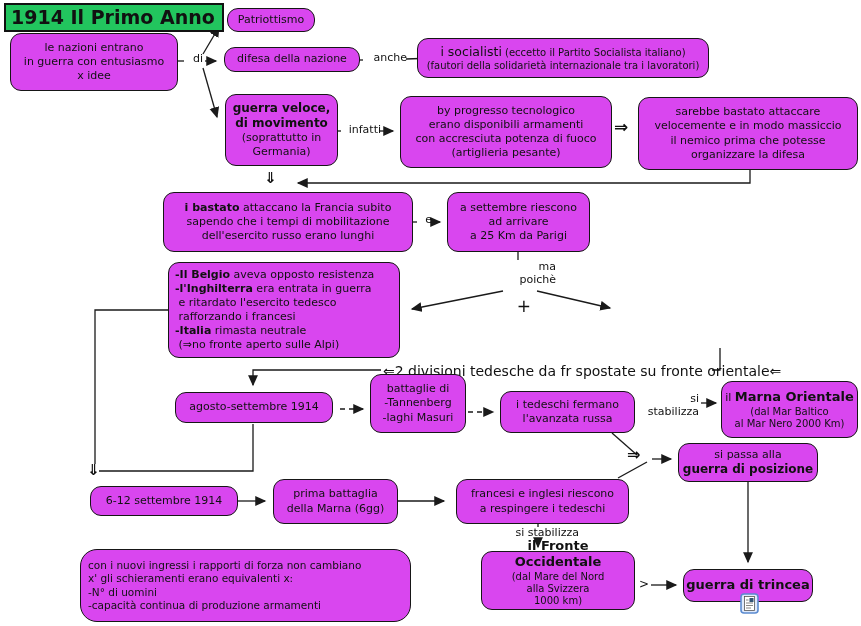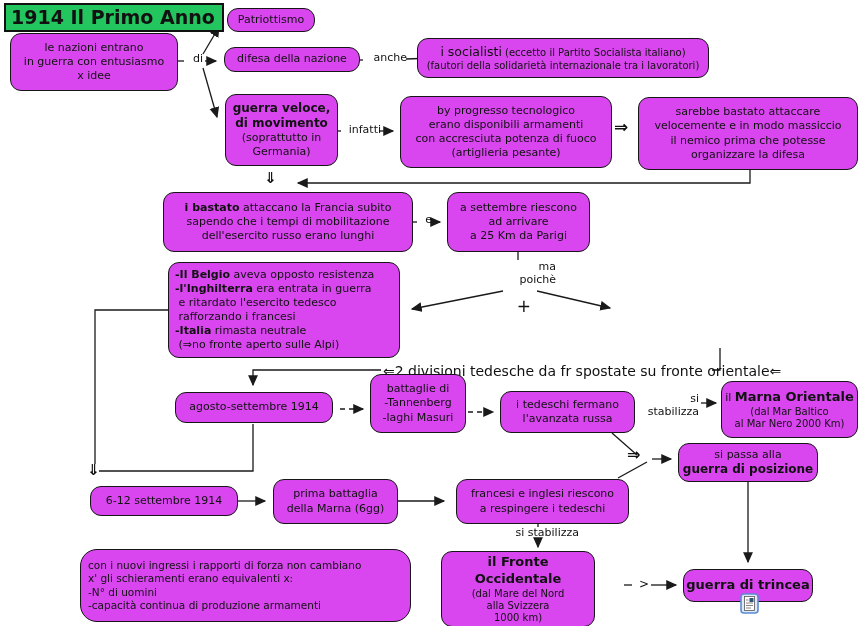--- a/index.html
+++ b/index.html
@@ -159,21 +159,21 @@
   </div>
 
   <div class="node" style="left:90px;top:486px;width:148px;height:30px;">6-12 settembre 1914</div>
 
   <div class="node pre" style="left:273px;top:479px;width:125px;height:45px;">prima battaglia
 della Marna (6gg)</div>
 
   <div class="node pre" style="left:456px;top:479px;width:173px;height:45px;">francesi e inglesi riescono
 a respingere i tedeschi</div>
 
-  <div class="node" style="left:441px;top:551px;width:154px;height:76px;">
+  <div class="node" style="left:481px;top:551px;width:154px;height:59px;justify-content:flex-end;">
     <div class="b13">il Fronte Occidentale</div>
     <div class="small pre">(dal Mare del Nord
 alla Svizzera
 1000 km)</div>
   </div>
 
   <div class="node b13" style="left:683px;top:569px;width:130px;height:33px;">guerra di trincea</div>
 
   <div class="node left pre" style="left:80px;top:549px;width:331px;height:73px;font-size:10.5px;padding-left:7px;border-radius:17px;">con i nuovi ingressi i rapporti di forza non cambiano
 x' gli schieramenti erano equivalenti x:

